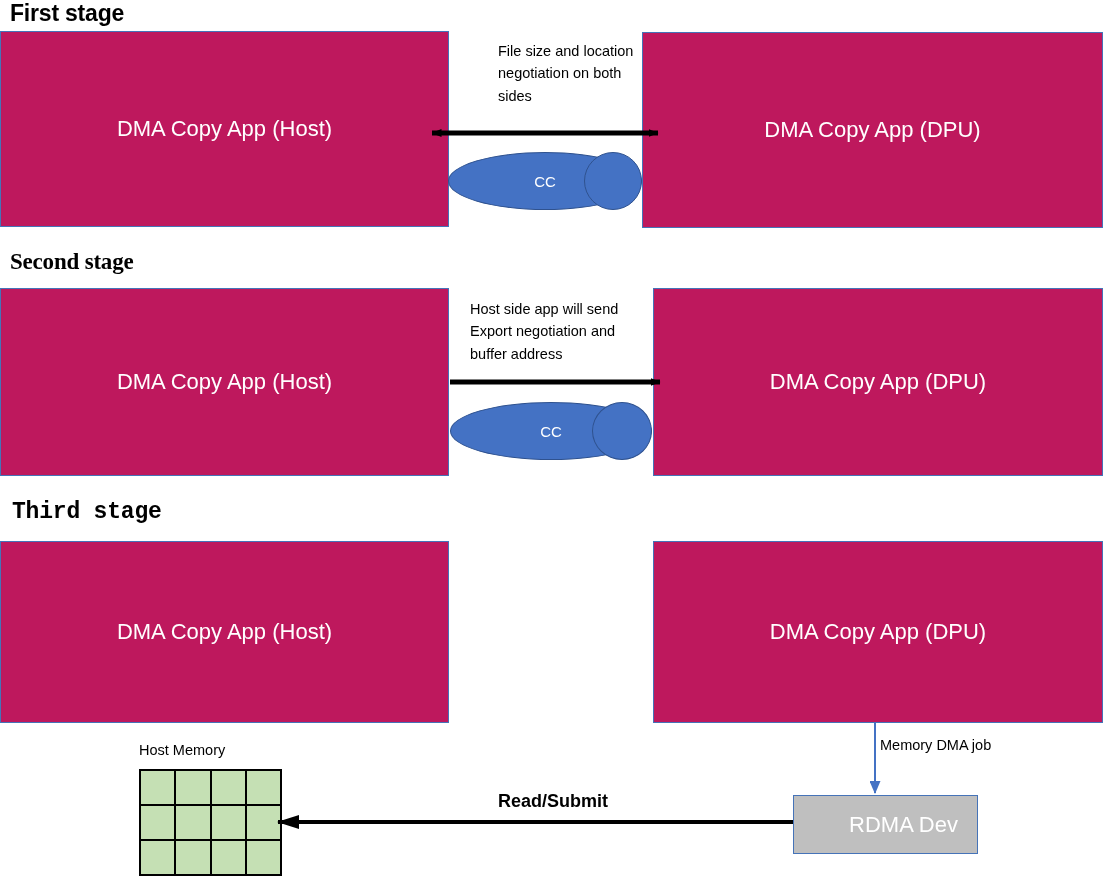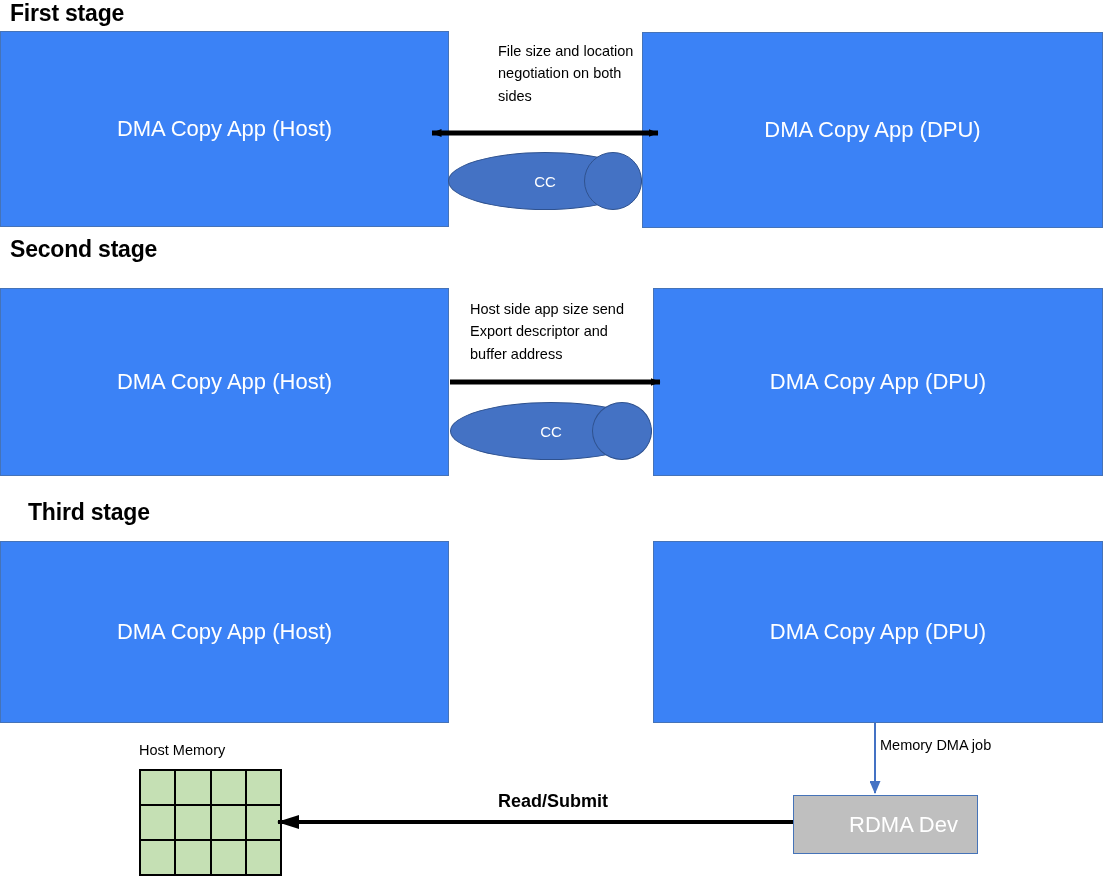--- a/index.html
+++ b/index.html
@@ -18,21 +18,21 @@
   .stage-title {
     position: absolute;
     font-weight: bold;
     font-size: 23px;
     color: #000000;
     letter-spacing: -0.2px;
     white-space: nowrap;
   }
   .app-box {
     position: absolute;
-    background: #3b82f6;
+    background: #be185d;
     border: 1.5px solid #4573B8;
     box-sizing: border-box;
     display: flex;
     align-items: center;
     justify-content: center;
   }
   .app-box-label {
     color: #ffffff;
     font-size: 22px;
     line-height: 1.2;
@@ -154,39 +154,39 @@
   </div>
 
   <div class="note" style="left:470px; top:40px; width:160px;margin-left:28px;">File size and location negotiation on both sides</div>
 
   <div class="cyl" style="left:448px; top:152px; width:194px; height:58px;">
     <div class="cyl-body"></div>
     <div class="cyl-cap" style="right:0; width:58px;"></div>
     <div class="cyl-label" style="padding-right:56px;">CC</div>
   </div>
 
-  <div class="stage-title" style="left:10px; top:236px;">Second stage</div>
+  <div class="stage-title" style="left:10px; top:249px;font-family:Liberation Serif, serif;">Second stage</div>
 
   <div class="app-box" style="left:0px; top:288px; width:449px; height:188px;">
     <span class="app-box-label">DMA Copy App (Host)</span>
   </div>
 
   <div class="app-box" style="left:653px; top:288px; width:450px; height:188px;">
     <span class="app-box-label">DMA Copy App (DPU)</span>
   </div>
 
-  <div class="note" style="left:470px; top:298px; width:175px;">Host side app size send Export descriptor and buffer address</div>
+  <div class="note" style="left:470px; top:298px; width:175px;">Host side app will send Export negotiation and buffer address</div>
 
   <div class="cyl" style="left:450px; top:402px; width:202px; height:58px;">
     <div class="cyl-body"></div>
     <div class="cyl-cap" style="right:0; width:60px;"></div>
     <div class="cyl-label" style="padding-right:58px;">CC</div>
   </div>
 
-  <div class="stage-title" style="left:28px; top:499px;">Third stage</div>
+  <div class="stage-title" style="left:12px; top:499px;font-family:Liberation Mono, monospace;">Third stage</div>
 
   <div class="app-box" style="left:0px; top:541px; width:449px; height:182px;">
     <span class="app-box-label">DMA Copy App (Host)</span>
   </div>
 
   <div class="app-box" style="left:653px; top:541px; width:450px; height:182px;">
     <span class="app-box-label">DMA Copy App (DPU)</span>
   </div>
 
   <div class="mem-title" style="left:139px; top:742px; width:142px;">Host Memory</div>

